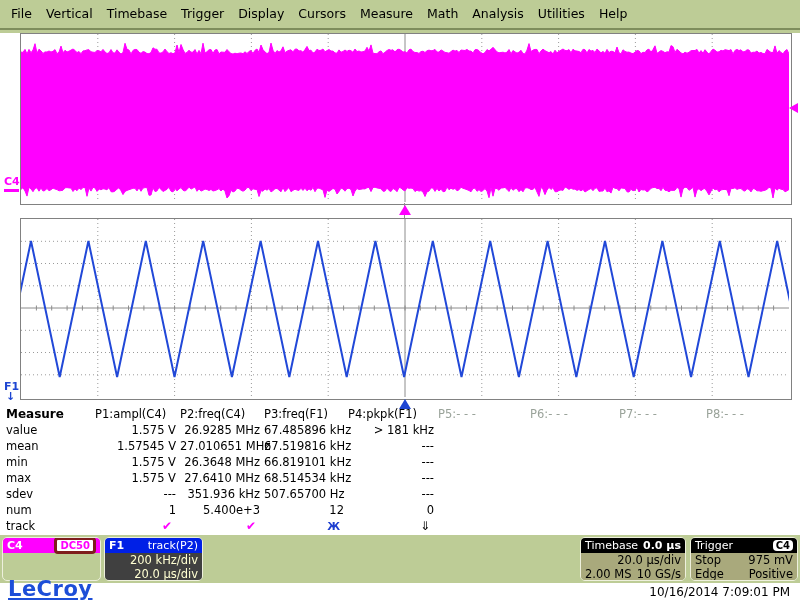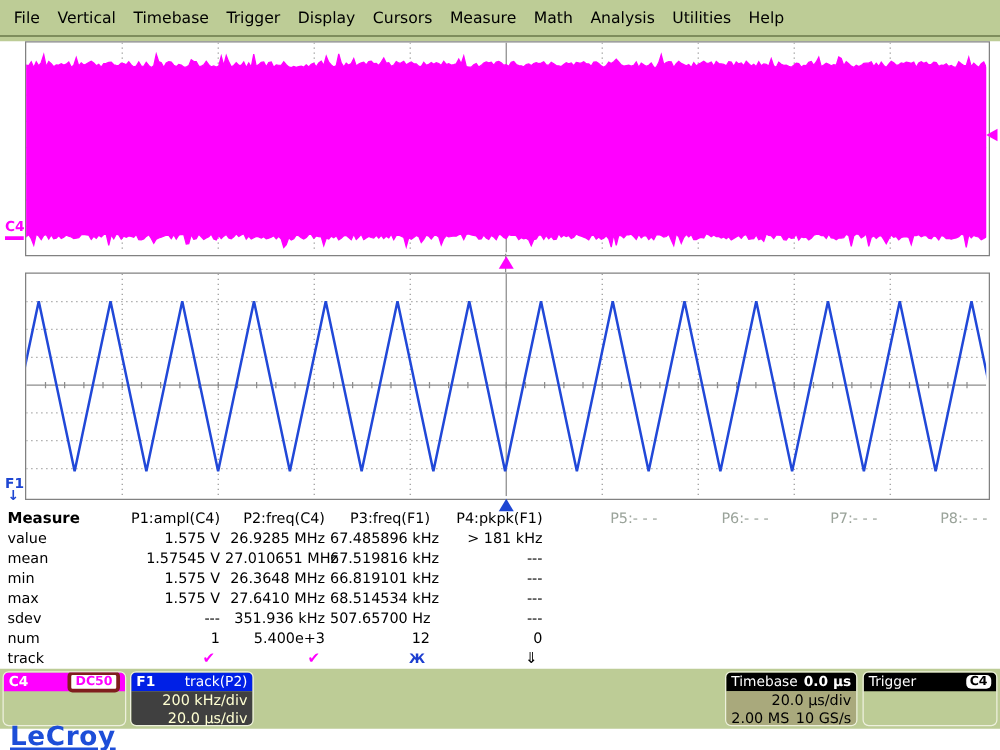--- a/index.html
+++ b/index.html
@@ -32,21 +32,21 @@
   .tri-up-blue{position:absolute;left:399px;top:399px;width:0;height:0;
      border-left:6px solid transparent;border-right:6px solid transparent;border-bottom:10px solid #1e46d2;}
 
   
   .measure{position:absolute;top:406px;left:0;width:800px;display:grid;
            grid-template-columns:95px 85px 84px 84px 90px 92px 89px 87px 88px;
            grid-auto-rows:16px;font-size:11.5px;}
   .measure .cell{white-space:nowrap;overflow:visible;line-height:16px;}
   .measure .rowlab{padding-left:6px;text-align:left;}
   .measure .title{font-weight:bold;font-size:12px;}
-  .measure .hdr{text-align:right;padding-right:4px;}
+  .measure .hdr{padding-right:4px;}
   .measure .hdr.inactive{color:#9aa39a;}
   .measure .val{text-align:right;padding-right:4px;}
   .measure .st{text-align:right;padding-right:8px;}
   .st .pass{color:#ff00ff;font-size:12px;}
   .st .jitter{color:#1e3fd0;font-size:10.5px;font-weight:bold;}
   .st .stopped{color:#000;font-size:12px;}
 
   
   .dstrip{position:absolute;top:535px;left:0;width:800px;height:48px;background:#bdcc96;}
   .dbox{position:absolute;top:2px;height:44px;border-radius:5px;overflow:hidden;
@@ -355,19 +355,30 @@
           <span>10 GS/s</span>
         </div>
       </div>
     </div>
 
     <div class="dbox trbox">
       <div class="hd">
         <span style="font-weight:normal">Trigger</span>
         <span class="badge">C4</span>
       </div>
+      <div class="bd">
+        <div class="rowlr">
+          <span>Stop</span>
+          <span>975 mV</span>
+        </div>
+        <div class="rowlr">
+          <span>Edge</span>
+          <span>Positive</span>
+        </div>
+      </div>
     </div>
 
   </div>
 
   <span class="logo">LeCroy</span>
+  <span class="stamp">10/16/2014 7:09:01 PM</span>
 
 </div>
 
 </body></html>

